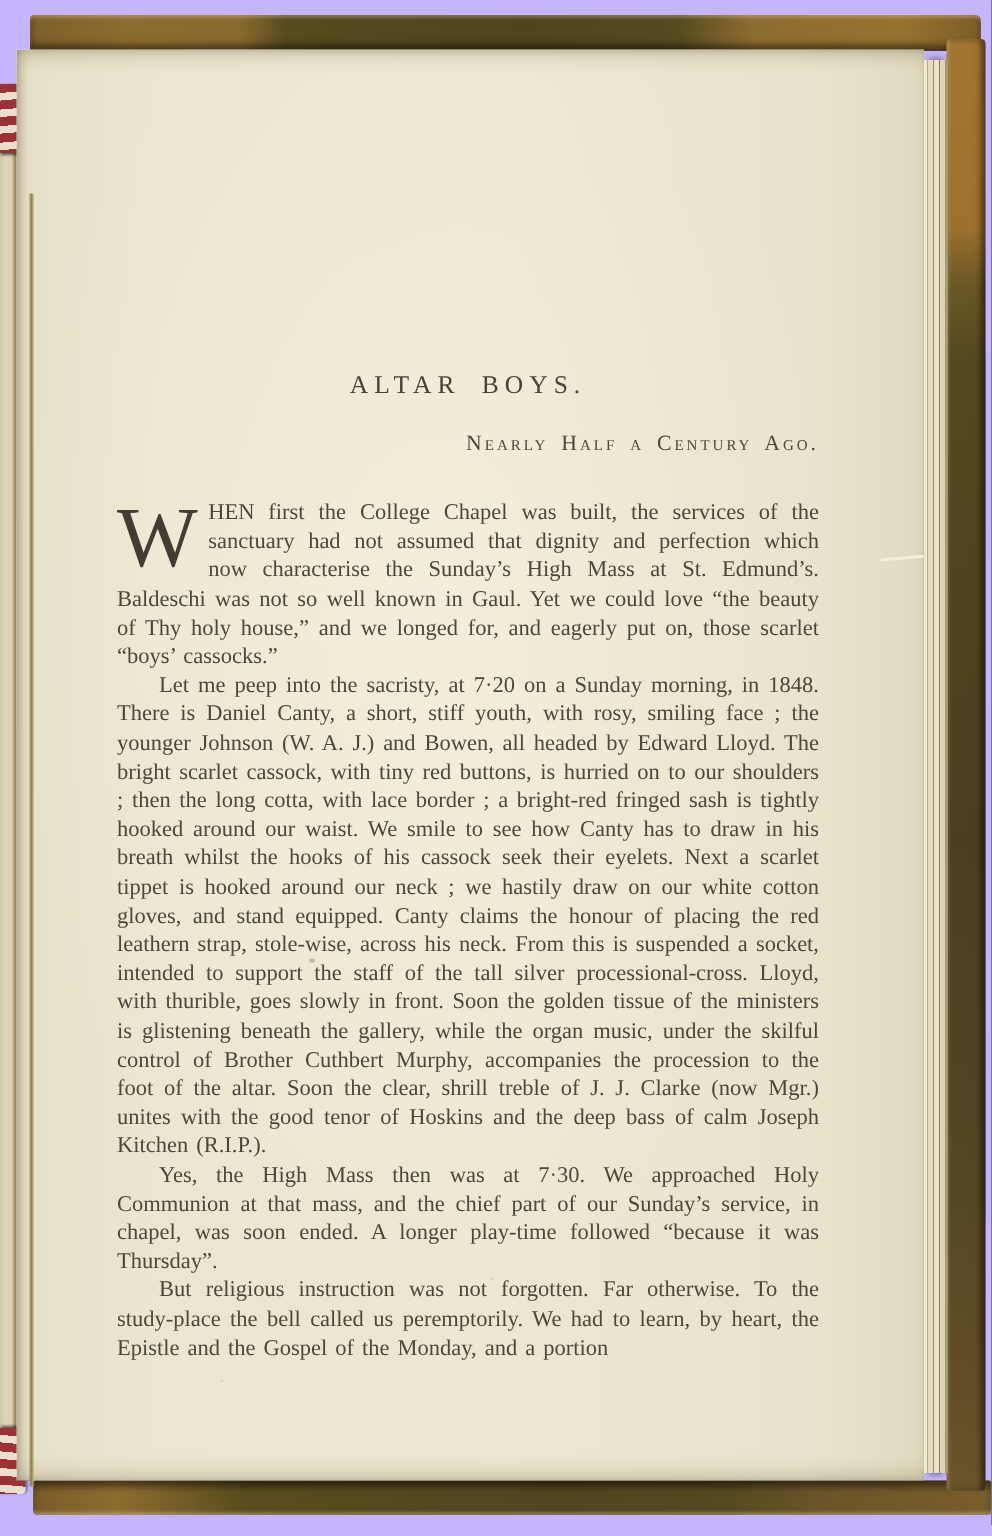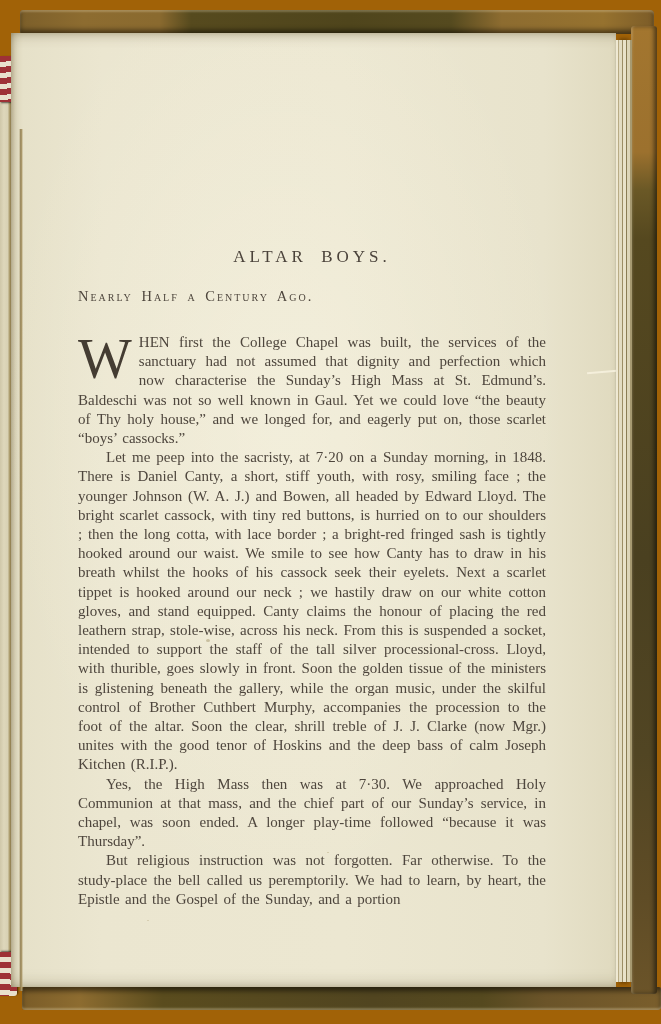--- a/index.html
+++ b/index.html
@@ -1,21 +1,21 @@
 <!DOCTYPE html>
 <html><head>
 <meta charset="utf-8">
 <style>
   html,body { margin:0; padding:0; }
   body {
     width:661px; height:1024px; overflow:hidden;
     font-family:"Liberation Serif", serif;
     background:#0a0906;
   }
-  .scene { position:relative; width:661px; height:1024px; background:#a16207; }
+  .scene { position:relative; width:661px; height:1024px; background:#c4b5fd; }
 
   
   .edge-top {
     position:absolute; left:20px; top:10px; width:634px; height:24px;
     border-radius:3px 4px 2px 2px;
     background:linear-gradient(90deg,#7c5f2a 0%, #8d6c30 10%, #8a6a2f 22%,
       #564a1e 27%, #4f451c 52%, #554a1f 68%, #8d6c30 76%, #96722f 92%, #7c5c28 100%);
     box-shadow:inset 0 2px 2px rgba(255,245,210,.25), inset 0 -4px 5px rgba(0,0,0,.5);
   }
   .edge-bottom {
@@ -94,21 +94,21 @@
     position:absolute; left:67px; top:214px; width:468px;
     color:#4e463d;
   }
   .title {
     margin:0; font-size:17px; font-weight:normal; letter-spacing:4px;
     text-align:center; color:#4a423a; word-spacing:6px;
   }
   .subtitle {
     margin:21px 0 0 0; font-size:14.5px; font-weight:normal;
     font-variant:small-caps; letter-spacing:2px; word-spacing:3px;
-    text-align:left; color:#4e463d;
+    text-align:right; color:#4e463d;
   }
   .body-text { margin-top:28px; }
   .body-text p {
     margin:0; font-size:15px; line-height:19.2px; text-align:justify;
     word-spacing:1.6px; color:#4e463d;
   }
   .body-text p.indent { text-indent:28px; }
   .dropcap {
     float:left; font-size:57px; line-height:46px;
     padding:3px 7px 0 0; color:#443c32;
@@ -133,19 +133,19 @@
     <div class="speck"></div>
 
     <div class="content">
       <h1 class="title">ALTAR BOYS.</h1>
       <h2 class="subtitle">Nearly Half a Century Ago.</h2>
 
       <div class="body-text">
         <p><span class="dropcap">W</span><span>HEN first the College Chapel was built, the services of the sanctuary had not assumed that dignity and perfection which now characterise the Sunday’s High Mass at St. Edmund’s.  Baldeschi was not so well known in Gaul.  Yet we could love “the beauty of Thy holy house,” and we longed for, and eagerly put on, those scarlet “boys’ cassocks.”</span></p>
         <p class="indent">Let me peep into the sacristy, at 7·20 on a Sunday morning, in 1848.  There is Daniel Canty, a short, stiff youth, with rosy, smiling face ; the younger Johnson (W. A. J.) and Bowen, all headed by Edward Lloyd.  The bright scarlet cassock, with tiny red buttons, is hurried on to our shoulders ; then the long cotta, with lace border ; a bright-red fringed sash is tightly hooked around our waist.  We smile to see how Canty has to draw in his breath whilst the hooks of his cassock seek their eyelets.  Next a scarlet tippet is hooked around our neck ; we hastily draw on our white cotton gloves, and stand equipped.  Canty claims the honour of placing the red leathern strap, stole-wise, across his neck.  From this is suspended a socket, intended to support the staff of the tall silver processional-cross.  Lloyd, with thurible, goes slowly in front.  Soon the golden tissue of the ministers is glistening beneath the gallery, while the organ music, under the skilful control of Brother Cuthbert Murphy, accompanies the procession to the foot of the altar.  Soon the clear, shrill treble of J. J. Clarke (now Mgr.) unites with the good tenor of Hoskins and the deep bass of calm Joseph Kitchen (R.I.P.).</p>
         <p class="indent">Yes, the High Mass then was at 7·30.  We approached Holy Communion at that mass, and the chief part of our Sunday’s service, in chapel, was soon ended.  A longer play-time followed “because it was Thursday”.</p>
-        <p class="indent">But religious instruction was not forgotten.  Far otherwise.  To the study-place the bell called us peremptorily.  We had to learn, by heart, the Epistle and the Gospel of the Sunday, and a portion</p>
+        <p class="indent">But religious instruction was not forgotten.  Far otherwise.  To the study-place the bell called us peremptorily.  We had to learn, by heart, the Epistle and the Gospel of the Monday, and a portion</p>
       </div>
     </div>
   </div>
 
   <div class="pagestack"></div>
 </div>
 
 </body></html>

